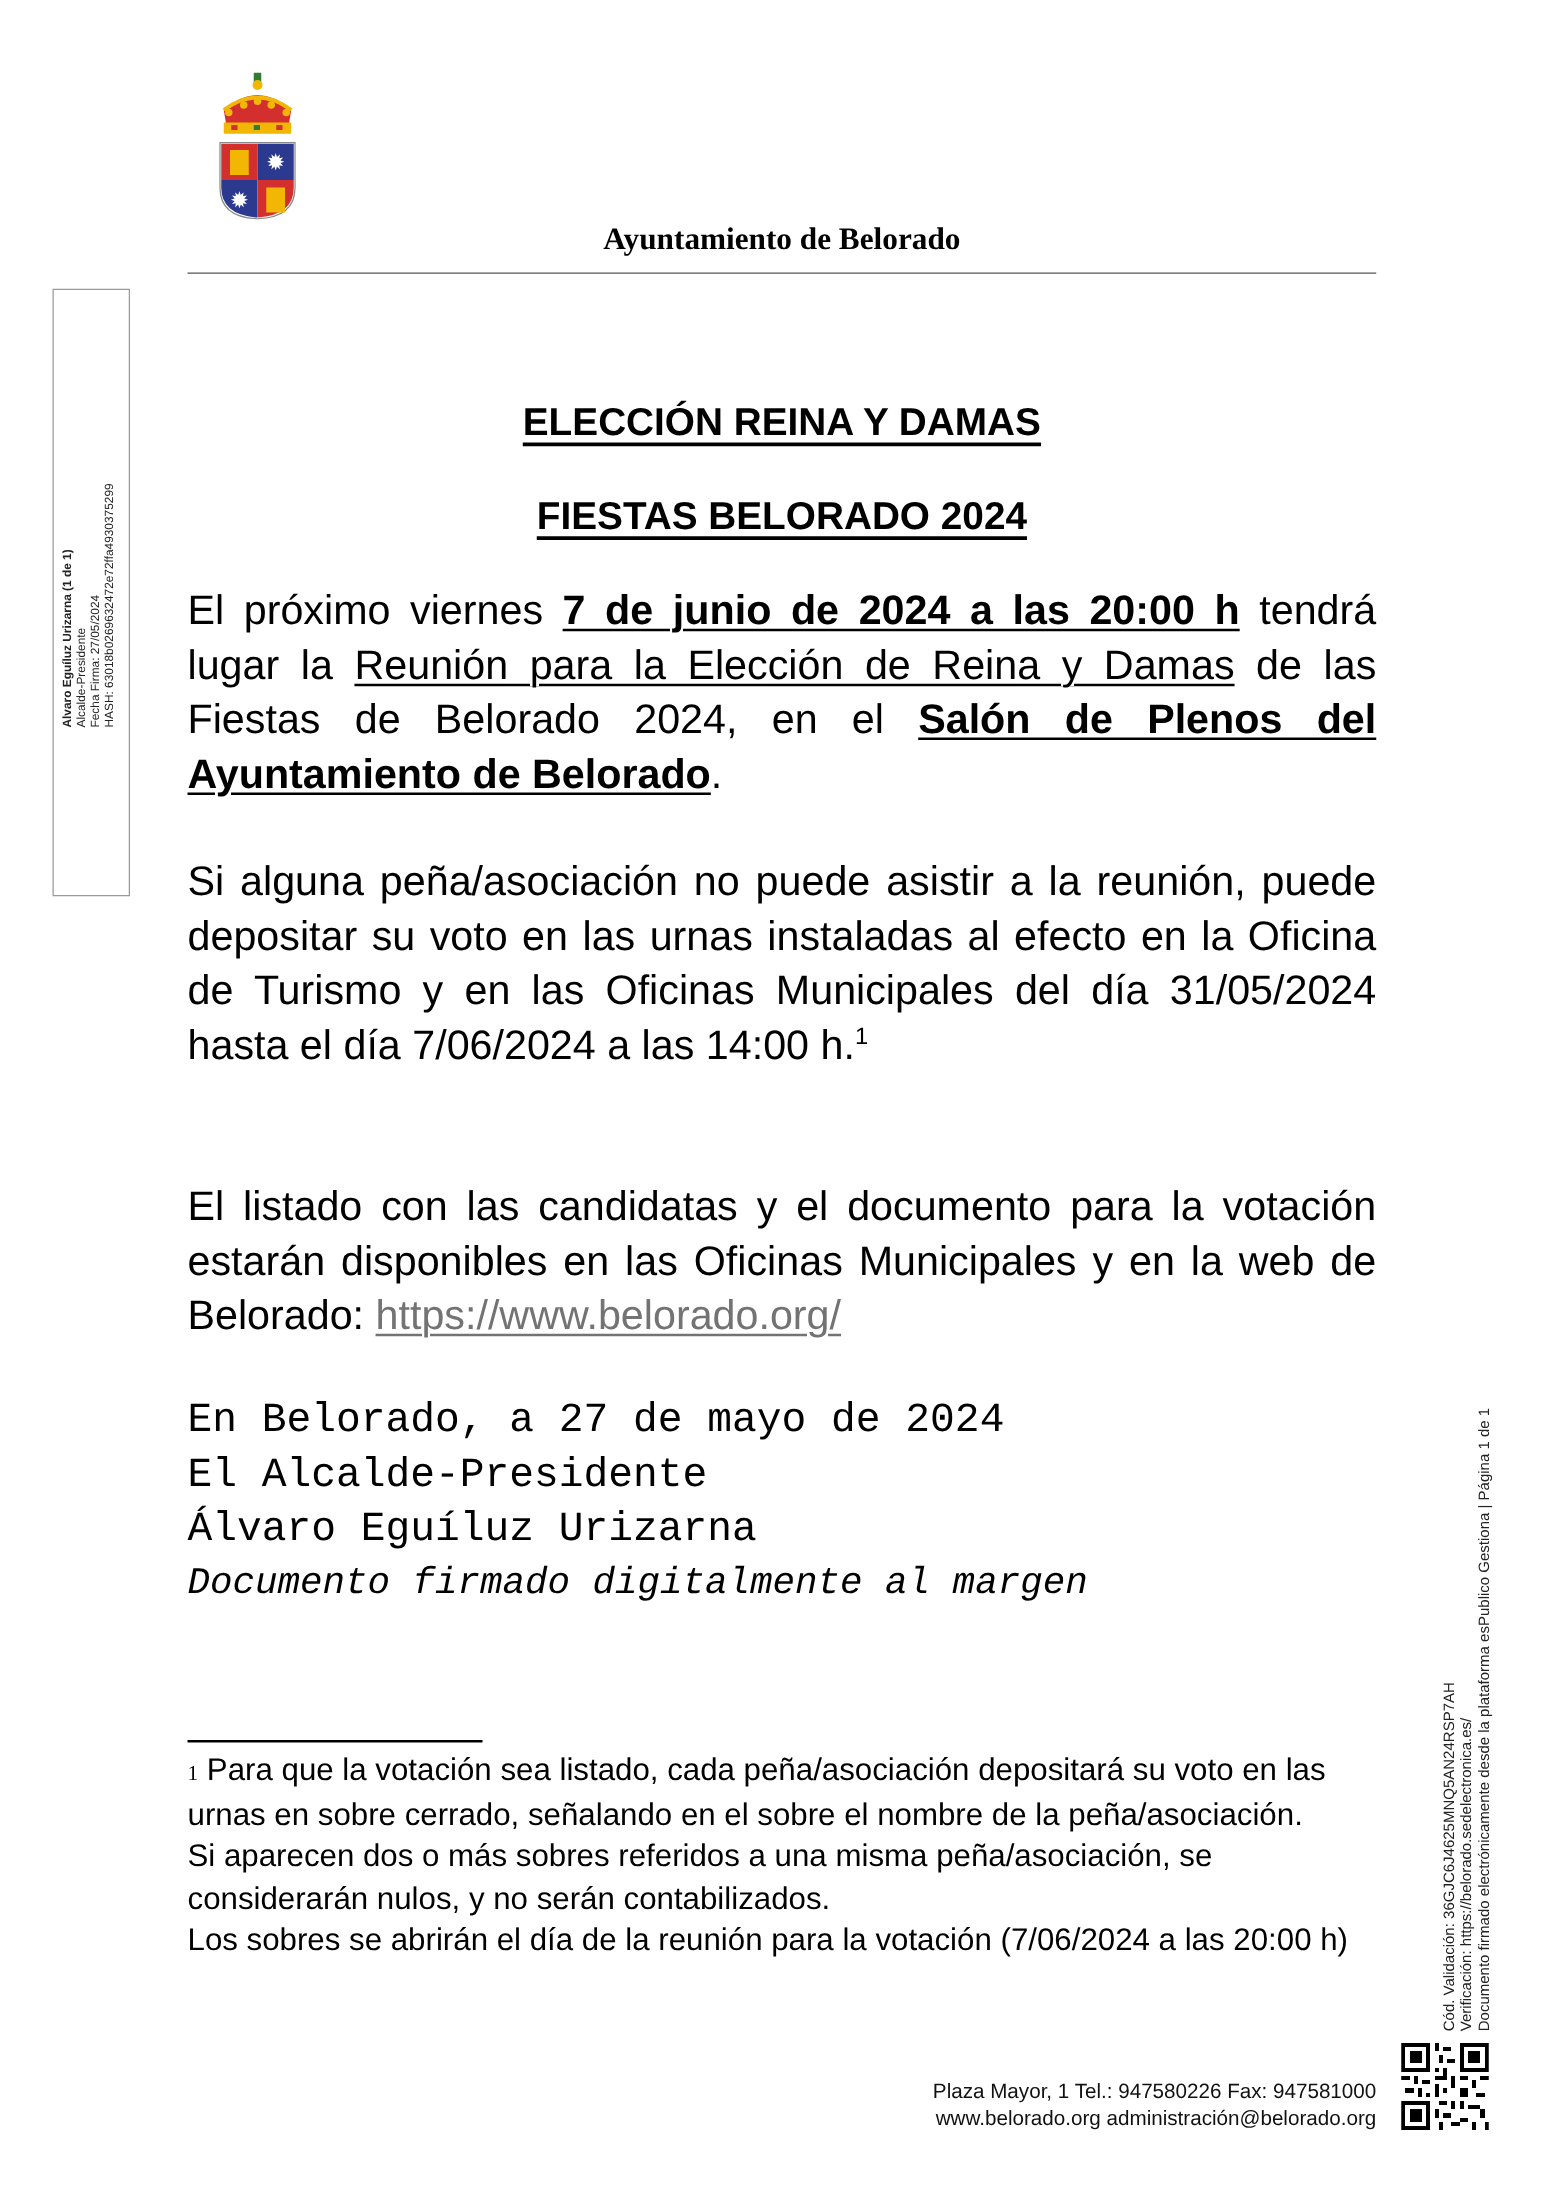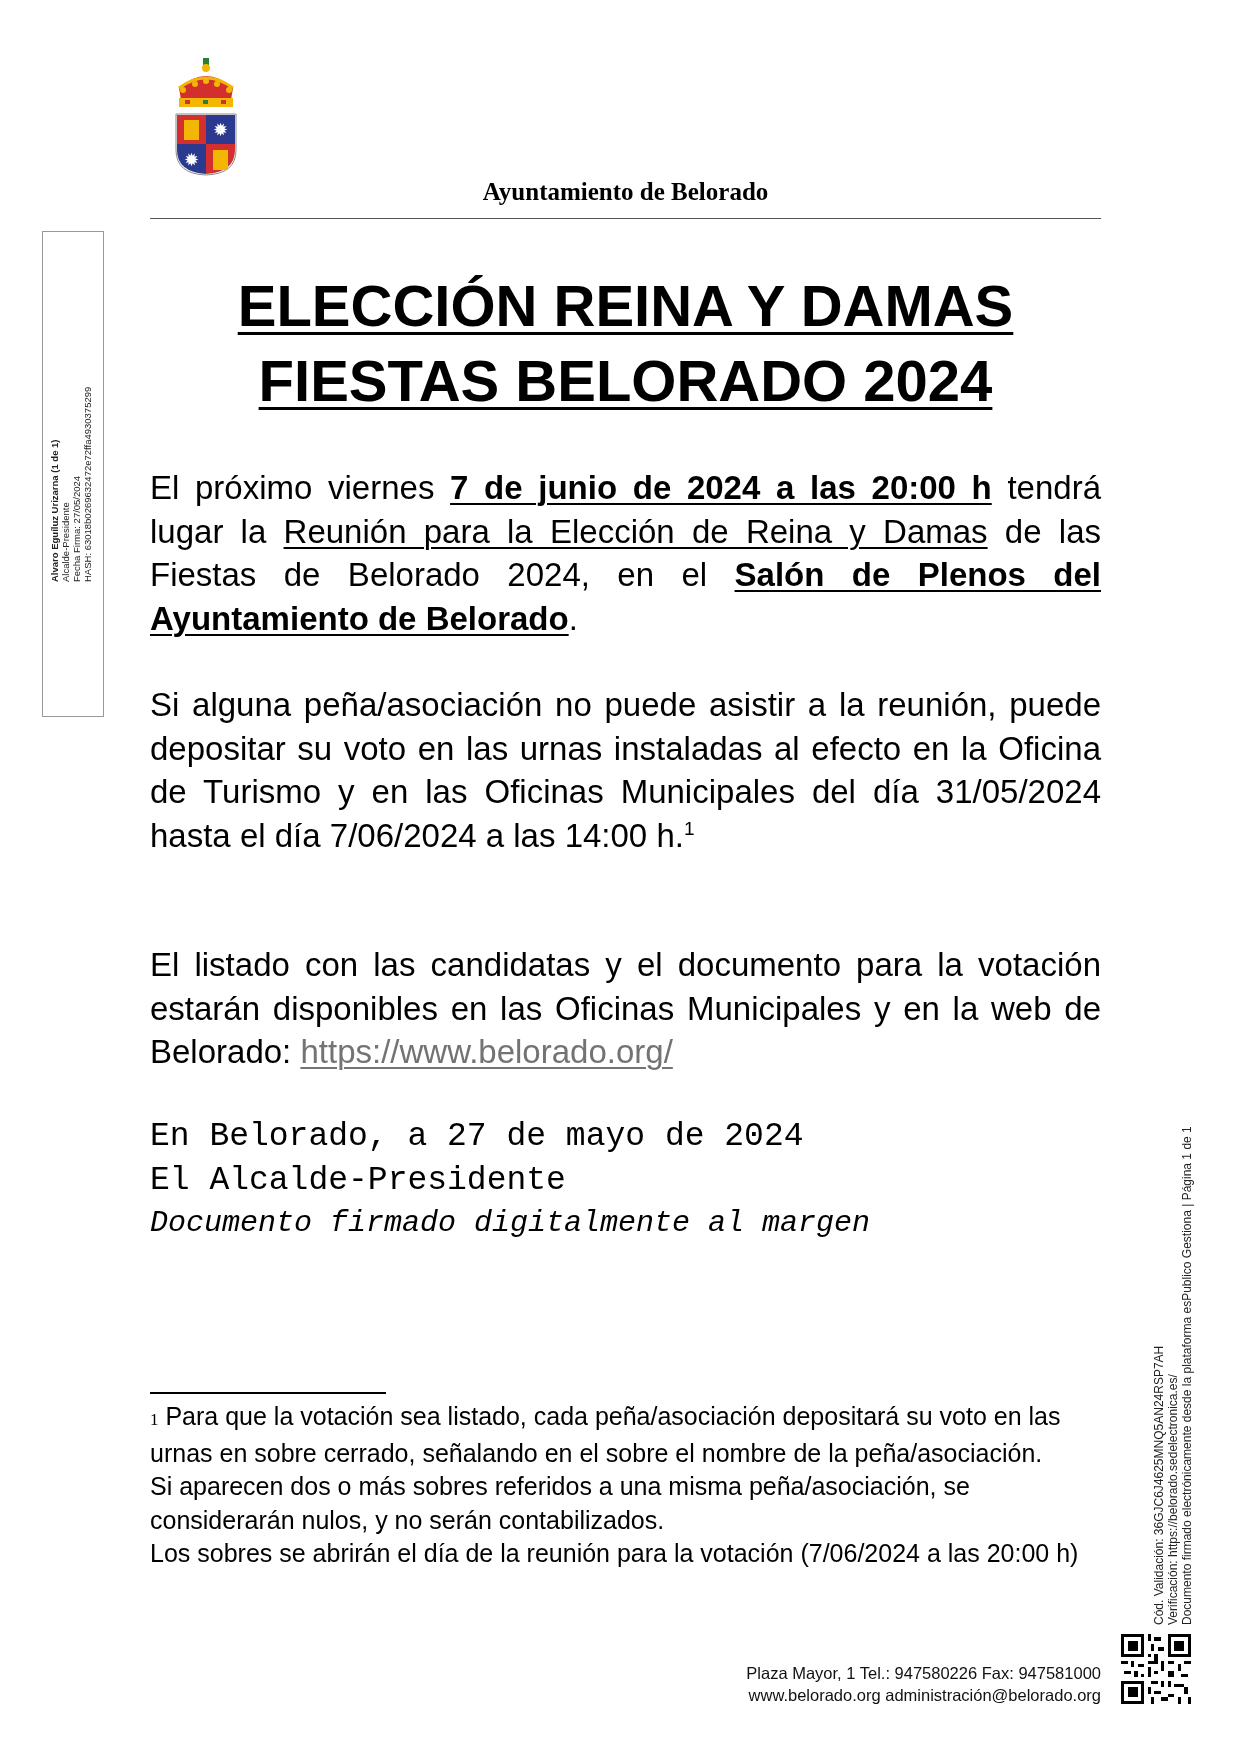--- a/index.html
+++ b/index.html
@@ -5,21 +5,21 @@
   html,body{margin:0;padding:0;background:#fff;}
   body{width:1241px;height:1754px;position:relative;overflow:hidden;font-family:"Liberation Sans",sans-serif;color:#000;}
   .abs{position:absolute;}
   #crest{left:173px;top:58px;width:66px;height:118px;}
   #org-name{left:150px;width:951px;top:178px;text-align:center;font-family:"Liberation Serif",serif;font-weight:bold;font-size:25px;}
   #header-rule{left:150px;width:951px;top:218px;height:0;border-top:1.5px solid #555;}
   #sig-box{left:42px;top:231px;width:60px;height:484px;border:1px solid #999;}
   #sig-text{position:absolute;left:0;top:0;width:484px;height:60px;transform-origin:0 0;transform:translate(6px,350px) rotate(-90deg);font-size:9.5px;line-height:11px;color:#222;padding-top:0;}
   #sig-text div{white-space:nowrap;}
   #sig-text .b{font-weight:bold;}
-  .title{left:150px;width:951px;text-align:center;font-weight:bold;font-size:58px;}
+  .title{left:150px;width:951px;text-align:center;font-weight:bold;font-size:31px;margin-top:48px;}
   .title span{text-decoration:underline;text-decoration-thickness:3px;text-underline-offset:6px;}
   #title1{top:272px;}
   #title2{top:347px;}
   .para{left:150px;width:951px;font-size:33px;line-height:43.5px;text-align:justify;}
   .para .u{text-decoration:underline;text-decoration-thickness:2px;text-underline-offset:4px;}
   .para .bu{font-weight:bold;text-decoration:underline;text-decoration-thickness:2px;text-underline-offset:4px;}
   #p1{top:466px;}
   #p2{top:683px;}
   #p3{top:943px;}
   sup{font-size:19px;line-height:0;vertical-align:super;}
@@ -84,20 +84,21 @@
 
 <div id="p1" class="abs para"><span>El próximo viernes </span><span class="bu">7 de junio de 2024 a las 20:00 h</span><span> tendrá lugar la </span><span class="u">Reunión para la Elección de Reina y Damas</span><span> de las Fiestas de Belorado 2024, en el </span><span class="bu">Salón de Plenos del Ayuntamiento de Belorado</span><span>.</span></div>
 
 <div id="p2" class="abs para"><span>Si alguna peña/asociación no puede asistir a la reunión, puede depositar su voto en las urnas instaladas al efecto en la Oficina de Turismo y en las Oficinas Municipales del día 31/05/2024 hasta el día 7/06/2024 a las 14:00 h.</span><sup>1</sup></div>
 
 <div id="p3" class="abs para"><span>El listado con las candidatas y el documento para la votación estarán disponibles en las Oficinas Municipales y en la web de Belorado:  </span><span id="web-link">https://www.belorado.org/</span></div>
 
 <div id="sig-block" class="abs sig">
   <div>En Belorado, a 27 de mayo de 2024</div>
   <div>El Alcalde-Presidente</div>
+  <div>Álvaro Eguíluz Urizarna</div>
   <div class="i">Documento firmado digitalmente al margen</div>
 </div>
 
 <div id="fn-rule" class="abs"></div>
 <div id="footnotes" class="abs">
   <div><span class="num">1</span><span> Para que la votación sea listado, cada peña/asociación depositará su voto en las urnas en sobre cerrado, señalando en el sobre el nombre de la peña/asociación.</span></div>
   <div>Si aparecen dos o más sobres referidos a una misma peña/asociación, se considerarán nulos, y no serán contabilizados.</div>
   <div>Los sobres se abrirán el día de la reunión para la votación (7/06/2024 a las 20:00 h)</div>
 </div>
 

